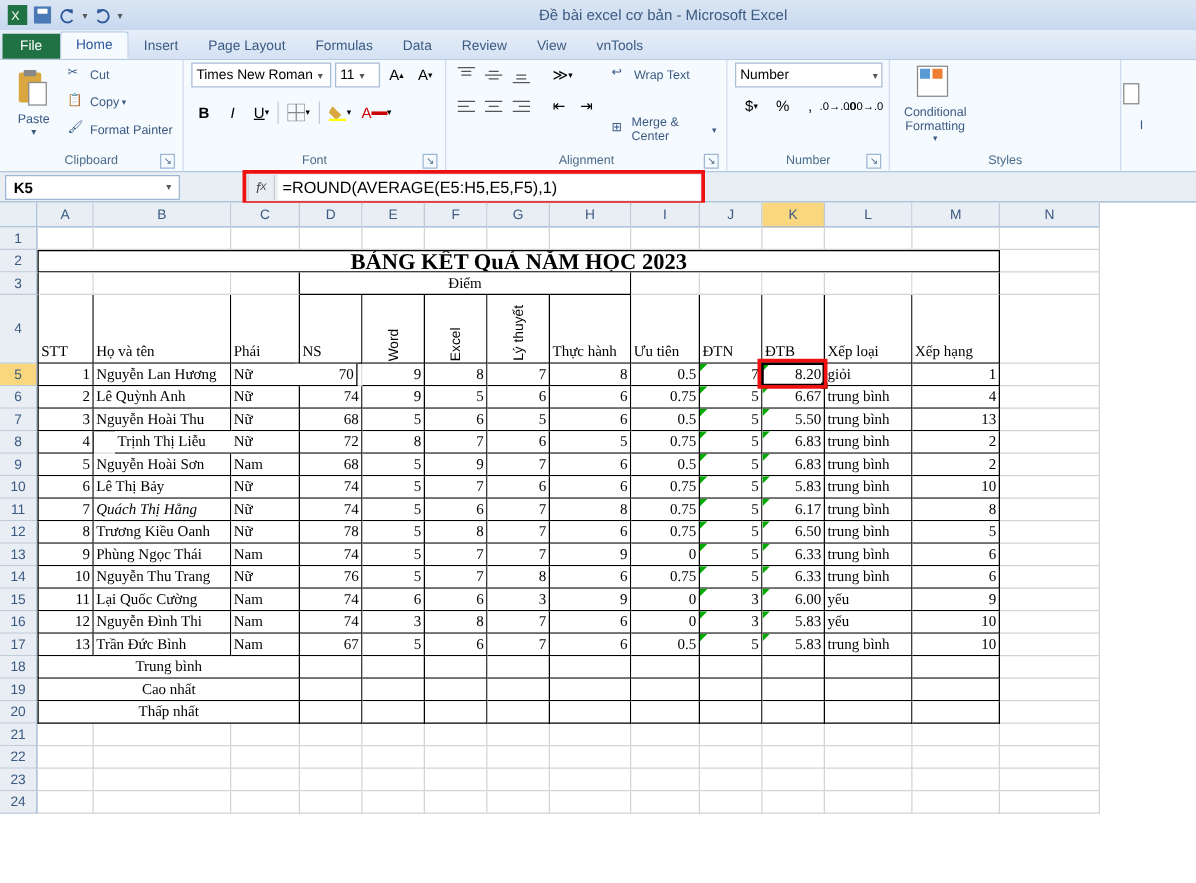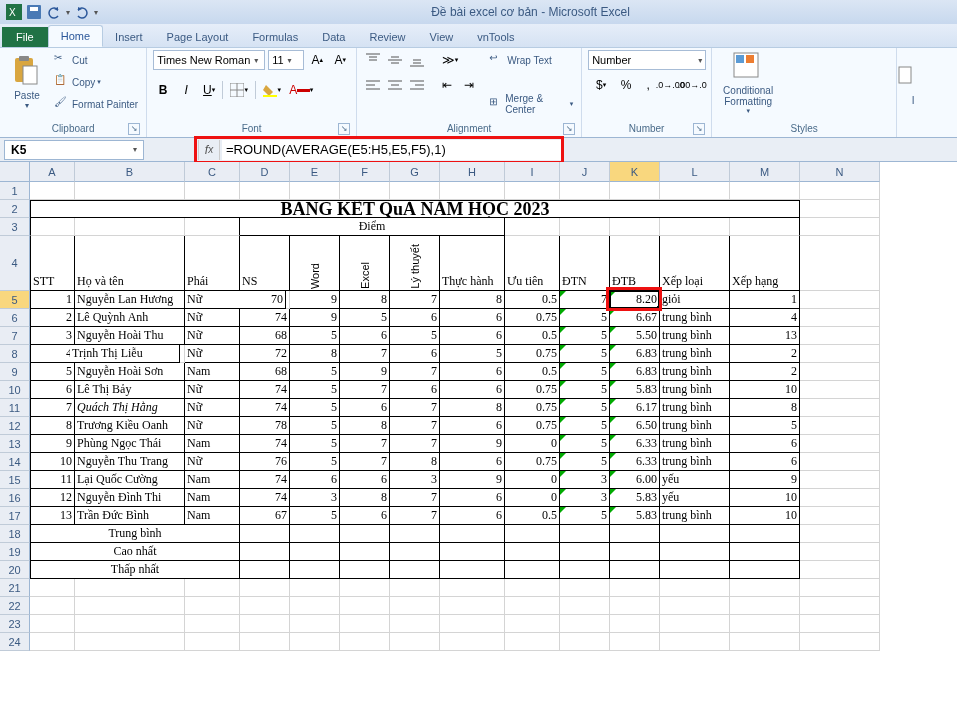--- a/index.html
+++ b/index.html
@@ -776,21 +776,21 @@
       <div class="cell num tborder-r tborder-b" style="position: absolute; left: 260px; top: 145px; width: 50px; height: 18px; background: rgb(255, 255, 255); z-index: 2;">5</div>
       <div class="cell num tborder-r tborder-b" style="position: absolute; left: 310px; top: 145px; width: 50px; height: 18px; background: rgb(255, 255, 255); z-index: 2;">6</div>
       <div class="cell num tborder-r tborder-b" style="position: absolute; left: 360px; top: 145px; width: 50px; height: 18px; background: rgb(255, 255, 255); z-index: 2;">5</div>
       <div class="cell num tborder-r tborder-b" style="position: absolute; left: 410px; top: 145px; width: 65px; height: 18px; background: rgb(255, 255, 255); z-index: 2;">6</div>
       <div class="cell num tborder-r tborder-b" style="position: absolute; left: 475px; top: 145px; width: 55px; height: 18px; background: rgb(255, 255, 255); z-index: 2;">0.5</div>
       <div class="cell num tborder-r tborder-b cell-rel" style="position: absolute; left: 530px; top: 145px; width: 50px; height: 18px; background: rgb(255, 255, 255); z-index: 2;">5<div class="tri-green"></div></div>
       <div class="cell num tborder-r tborder-b cell-rel" style="position: absolute; left: 580px; top: 145px; width: 50px; height: 18px; background: rgb(255, 255, 255); z-index: 2;">5.50<div class="tri-green"></div></div>
       <div class="cell tborder-r tborder-b" style="position: absolute; left: 630px; top: 145px; width: 70px; height: 18px; background: rgb(255, 255, 255); z-index: 2;">trung bình</div>
       <div class="cell num tborder-r tborder-b" style="position: absolute; left: 700px; top: 145px; width: 70px; height: 18px; background: rgb(255, 255, 255); z-index: 2;">13</div>
       <div class="cell num tborder-l tborder-r tborder-b" style="position: absolute; left: 0px; top: 163px; width: 45px; height: 18px; background: rgb(255, 255, 255); z-index: 2;">4</div>
-      <div class="cell tborder-r tborder-b" style="position: absolute; left: 40px; top: 163px; width: 110px; height: 18px; background: rgb(255, 255, 255); z-index: 2;">Trịnh Thị Liễu</div>
+      <div class="cell tborder-r tborder-b" style="position: absolute; left: 62px; top: 163px; width: 110px; height: 18px; background: rgb(255, 255, 255); z-index: 2;">Trịnh Thị Liễu</div>
       <div class="cell tborder-r tborder-b" style="position: absolute; left: 155px; top: 163px; width: 55px; height: 18px; background: rgb(255, 255, 255); z-index: 2;">Nữ</div>
       <div class="cell num tborder-r tborder-b" style="position: absolute; left: 210px; top: 163px; width: 50px; height: 18px; background: rgb(255, 255, 255); z-index: 2;">72</div>
       <div class="cell num tborder-r tborder-b" style="position: absolute; left: 260px; top: 163px; width: 50px; height: 18px; background: rgb(255, 255, 255); z-index: 2;">8</div>
       <div class="cell num tborder-r tborder-b" style="position: absolute; left: 310px; top: 163px; width: 50px; height: 18px; background: rgb(255, 255, 255); z-index: 2;">7</div>
       <div class="cell num tborder-r tborder-b" style="position: absolute; left: 360px; top: 163px; width: 50px; height: 18px; background: rgb(255, 255, 255); z-index: 2;">6</div>
       <div class="cell num tborder-r tborder-b" style="position: absolute; left: 410px; top: 163px; width: 65px; height: 18px; background: rgb(255, 255, 255); z-index: 2;">5</div>
       <div class="cell num tborder-r tborder-b" style="position: absolute; left: 475px; top: 163px; width: 55px; height: 18px; background: rgb(255, 255, 255); z-index: 2;">0.75</div>
       <div class="cell num tborder-r tborder-b cell-rel" style="position: absolute; left: 530px; top: 163px; width: 50px; height: 18px; background: rgb(255, 255, 255); z-index: 2;">5<div class="tri-green"></div></div>
       <div class="cell num tborder-r tborder-b cell-rel" style="position: absolute; left: 580px; top: 163px; width: 50px; height: 18px; background: rgb(255, 255, 255); z-index: 2;">6.83<div class="tri-green"></div></div>
       <div class="cell tborder-r tborder-b" style="position: absolute; left: 630px; top: 163px; width: 70px; height: 18px; background: rgb(255, 255, 255); z-index: 2;">trung bình</div>

